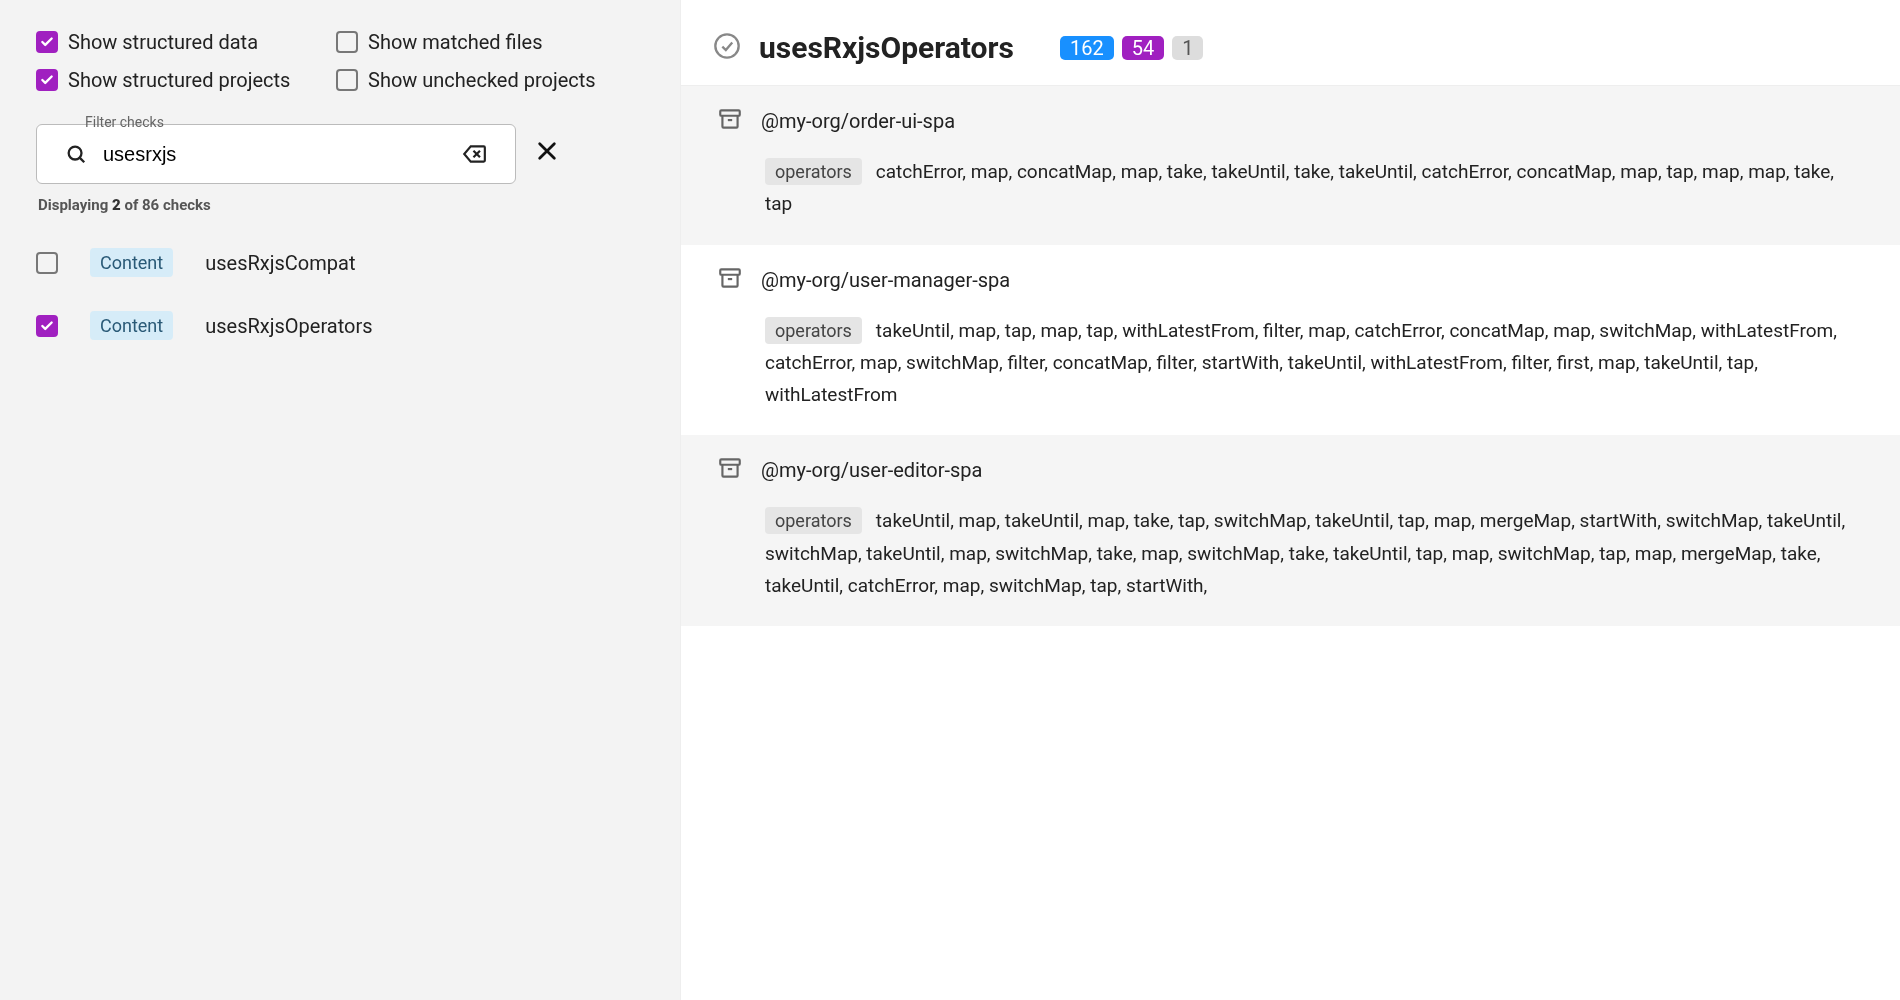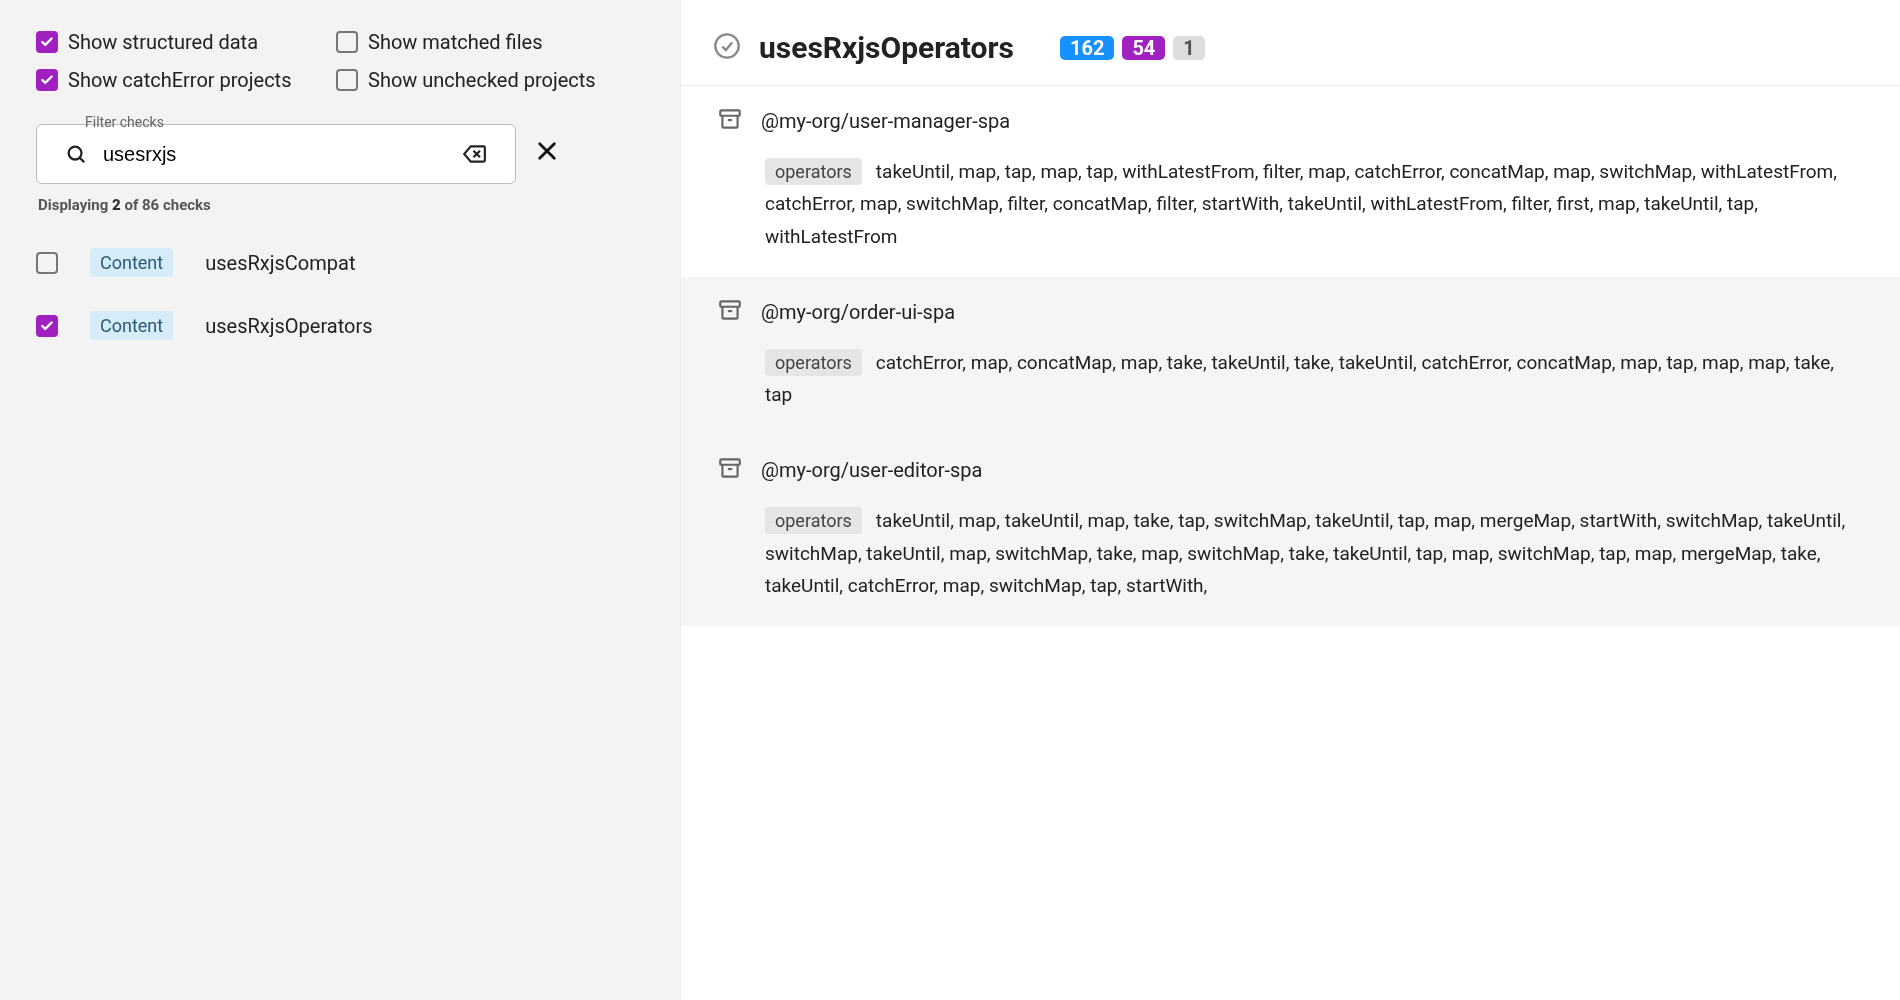--- a/index.html
+++ b/index.html
@@ -24,21 +24,21 @@
   .close-x { font-size:24px; font-weight:600; cursor:pointer; }
   .displaying { margin:12px 2px 18px; font-size:15px; color:#555;font-weight:bold; }
   .displaying b { color:#333; }
   
   .check-row { display:flex; align-items:center; gap:32px; margin-bottom:24px;margin-top:34px; }
   .content-tag { background:#d6ecf8; color:#2a5a77; padding:4px 10px; border-radius:4px; font-size:18px; }
   .check-name { font-size:20px; }
   
   .r-header { display:flex; align-items:center; gap:18px; padding:30px 32px 20px; border-bottom:1px solid #eee; }
   .r-title { font-size:30px; font-weight:700; }
-  .badge { display:inline-block; padding:0 10px; border-radius:5px; font-size:20px; font-weight:700; color:#fff; }
+  .badge { display:inline-block; padding:0 10px; border-radius:5px; font-size:20px; font-weight:400; color:#fff; }
   .badge.blue { background:#1890ff; }
   .badge.purple { background:#a020c0; }
   .badge.gray { background:#ddd; color:#555; }
   .r-body { overflow-y:auto; flex:1; }
   .section-head { display:flex; align-items:center; gap:18px; padding:30px 36px 22px; }
   .sec-count { background:#e8e8e8; color:#333; padding:4px 12px; border-radius:5px; font-size:19px; }
   .tooltip { background:#4a4a4a; color:#fff; padding:6px 14px; border-radius:4px; font-size:16px; }
   .proj { padding:20px 36px 24px 36px; }
   .proj.alt { background:#f5f5f5; }
   .proj-head { display:flex; align-items:center; gap:18px; margin-bottom:20px; }
@@ -68,21 +68,21 @@
           
         </span>
         <span>Show matched files</span>
       </label>
       <label class="toggle">
         <span class="cb checked">
           <svg width="14" height="14" viewBox="0 0 24 24" fill="none" stroke="#fff" stroke-width="4" stroke-linecap="round" stroke-linejoin="round">
               <polyline points="20 6 9 17 4 12"></polyline>
             </svg>
         </span>
-        <span>Show catchError projects</span>
+        <span>Show structured projects</span>
       </label>
       <label class="toggle">
         <span class="cb">
           
         </span>
         <span>Show unchecked projects</span>
       </label>
     </div>
 
     <div class="filter-wrap">
@@ -145,20 +145,36 @@
       </span>
       <span class="r-title">usesRxjsOperators</span>
       <span style="flex:0 0 10px"></span>
       <span class="badge blue">162</span>
       <span class="badge purple" style="margin-left:-10px">54</span>
       <span class="badge gray" style="margin-left:-10px">1</span>
     </div>
 
     <div class="r-body">
 
+      <div class="proj alt">
+        <div class="proj-head">
+          <span>
+            <svg class="archive-icon" viewBox="0 0 24 24" fill="none" stroke="#666" stroke-width="2">
+                <rect x="3" y="4" width="18" height="5" rx="1"></rect>
+                <path d="M5 9v10a1 1 0 0 0 1 1h12a1 1 0 0 0 1-1V9"></path>
+                <line x1="10" y1="13" x2="14" y2="13"></line>
+              </svg>
+          </span>
+          <span class="proj-name">@my-org/order-ui-spa</span>
+        </div>
+        <div class="proj-body">
+          <span class="op-tag">operators</span><span>catchError, map, concatMap, map, take, takeUntil, take, takeUntil, catchError, concatMap, map, tap, map, map, take, tap</span>
+        </div>
+      </div>
+
       <div class="proj">
         <div class="proj-head">
           <span>
             <svg class="archive-icon" viewBox="0 0 24 24" fill="none" stroke="#666" stroke-width="2">
                 <rect x="3" y="4" width="18" height="5" rx="1"></rect>
                 <path d="M5 9v10a1 1 0 0 0 1 1h12a1 1 0 0 0 1-1V9"></path>
                 <line x1="10" y1="13" x2="14" y2="13"></line>
               </svg>
           </span>
           <span class="proj-name">@my-org/user-manager-spa</span>
@@ -170,36 +186,20 @@
 
       <div class="proj alt">
         <div class="proj-head">
           <span>
             <svg class="archive-icon" viewBox="0 0 24 24" fill="none" stroke="#666" stroke-width="2">
                 <rect x="3" y="4" width="18" height="5" rx="1"></rect>
                 <path d="M5 9v10a1 1 0 0 0 1 1h12a1 1 0 0 0 1-1V9"></path>
                 <line x1="10" y1="13" x2="14" y2="13"></line>
               </svg>
           </span>
-          <span class="proj-name">@my-org/order-ui-spa</span>
-        </div>
-        <div class="proj-body">
-          <span class="op-tag">operators</span><span>catchError, map, concatMap, map, take, takeUntil, take, takeUntil, catchError, concatMap, map, tap, map, map, take, tap</span>
-        </div>
-      </div>
-
-      <div class="proj alt">
-        <div class="proj-head">
-          <span>
-            <svg class="archive-icon" viewBox="0 0 24 24" fill="none" stroke="#666" stroke-width="2">
-                <rect x="3" y="4" width="18" height="5" rx="1"></rect>
-                <path d="M5 9v10a1 1 0 0 0 1 1h12a1 1 0 0 0 1-1V9"></path>
-                <line x1="10" y1="13" x2="14" y2="13"></line>
-              </svg>
-          </span>
           <span class="proj-name">@my-org/user-editor-spa</span>
         </div>
         <div class="proj-body">
           <span class="op-tag">operators</span><span>takeUntil, map, takeUntil, map, take, tap, switchMap, takeUntil, tap, map, mergeMap, startWith, switchMap, takeUntil, switchMap, takeUntil, map, switchMap, take, map, switchMap, take, takeUntil, tap, map, switchMap, tap, map, mergeMap, take, takeUntil, catchError, map, switchMap, tap, startWith,</span>
         </div>
       </div>
     </div>
   </div>
 </div>
 

